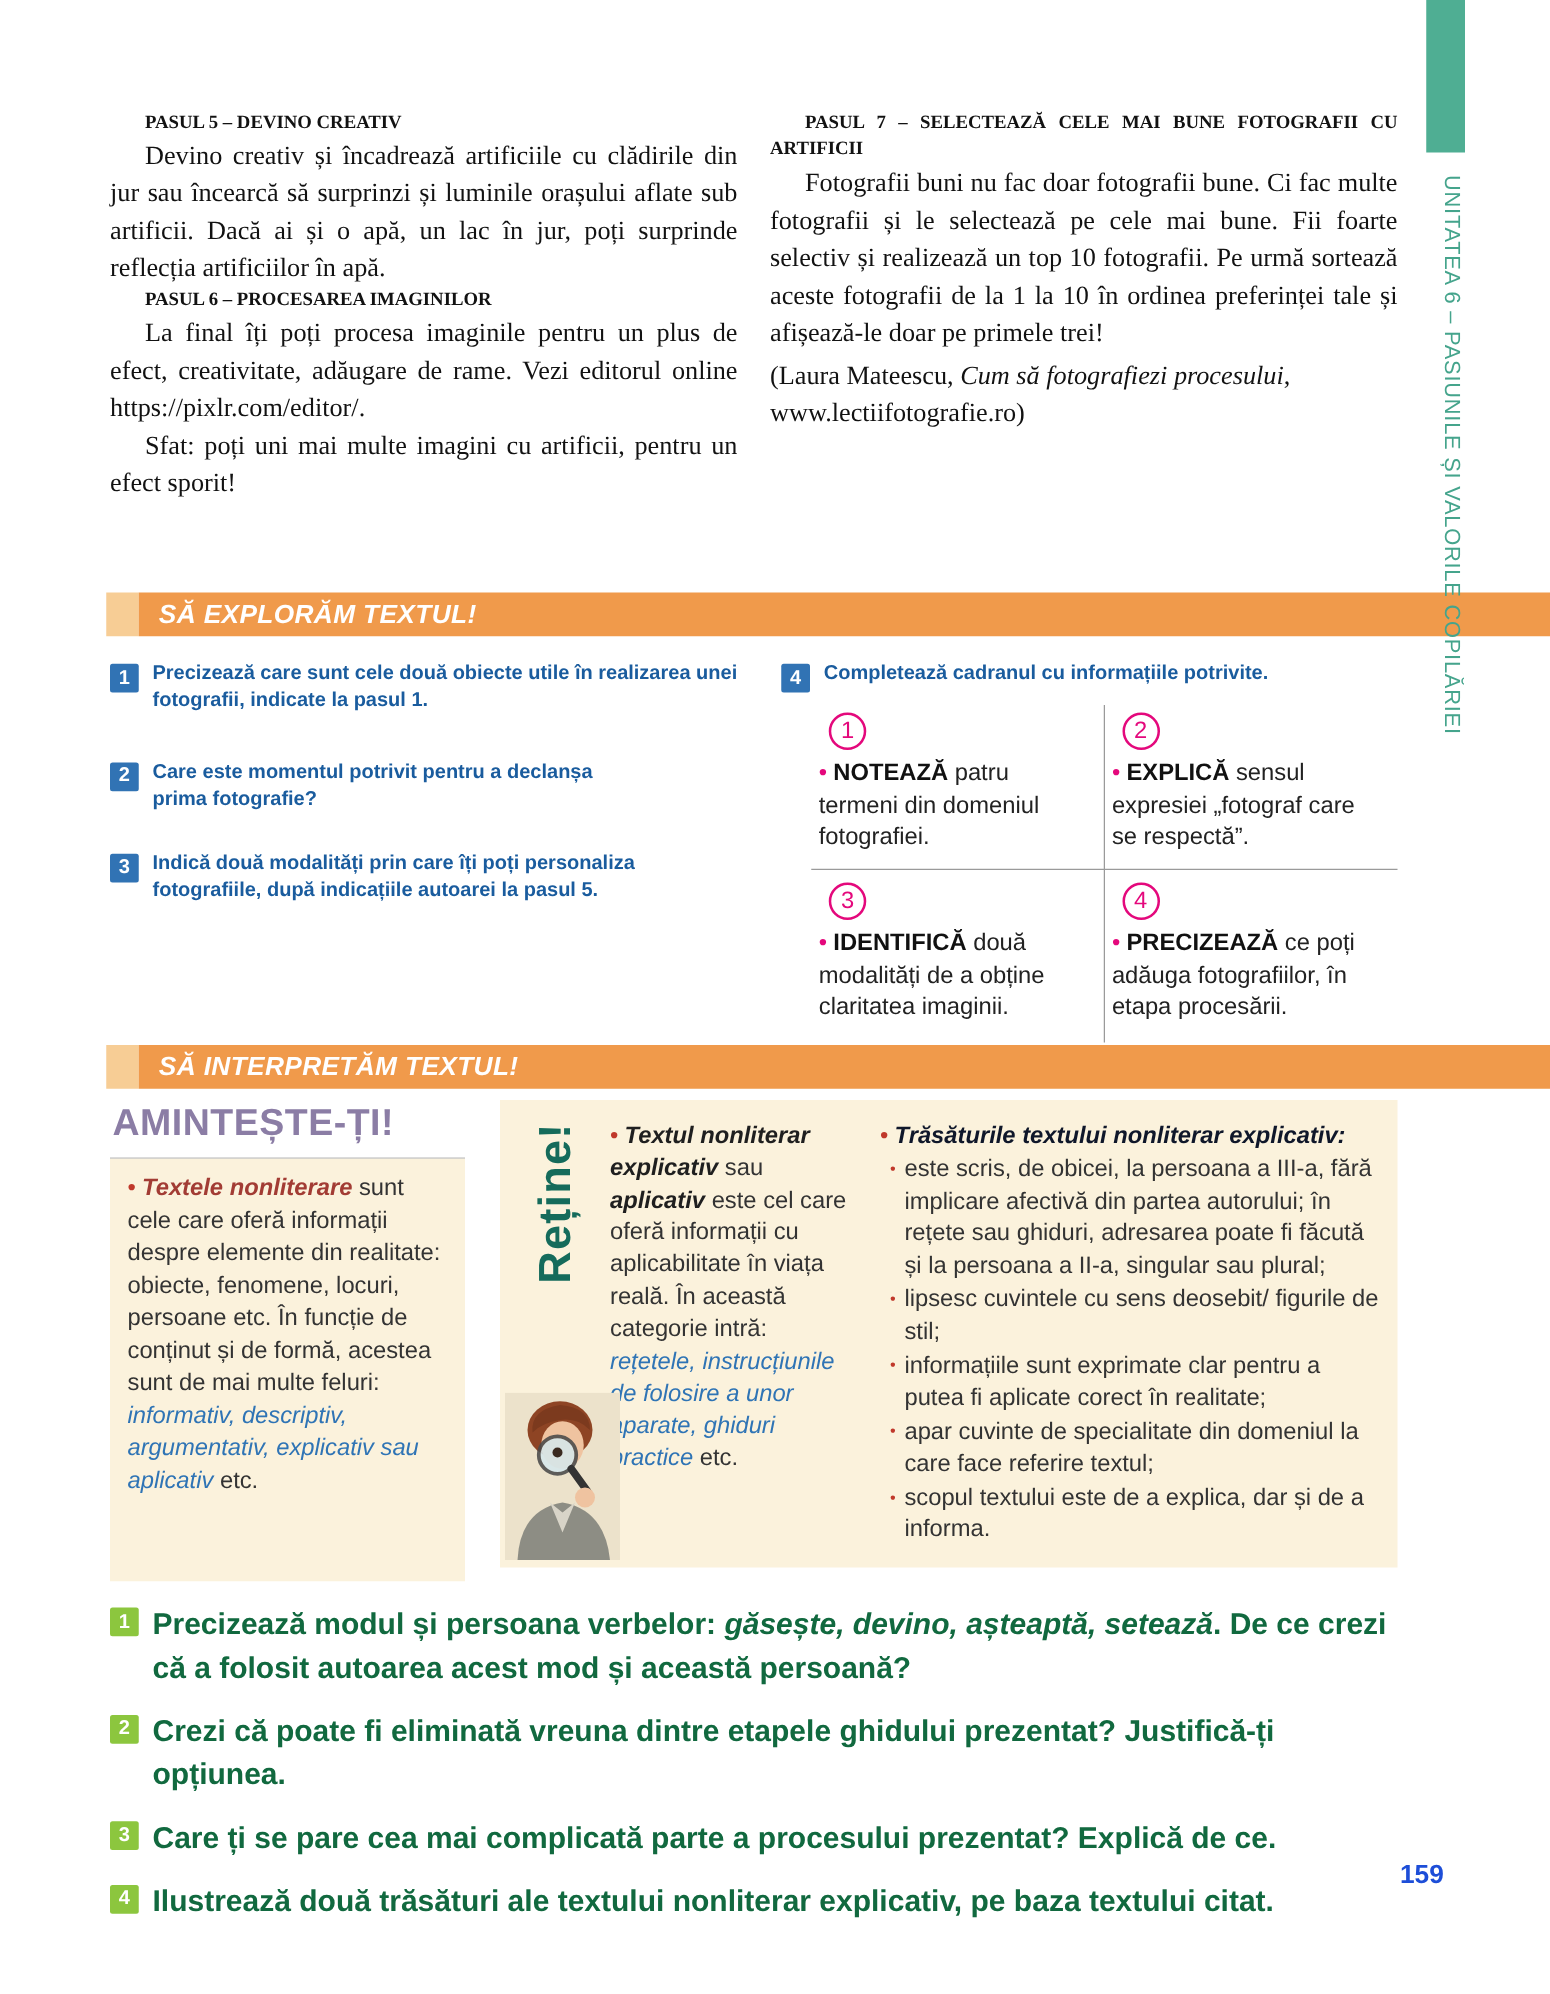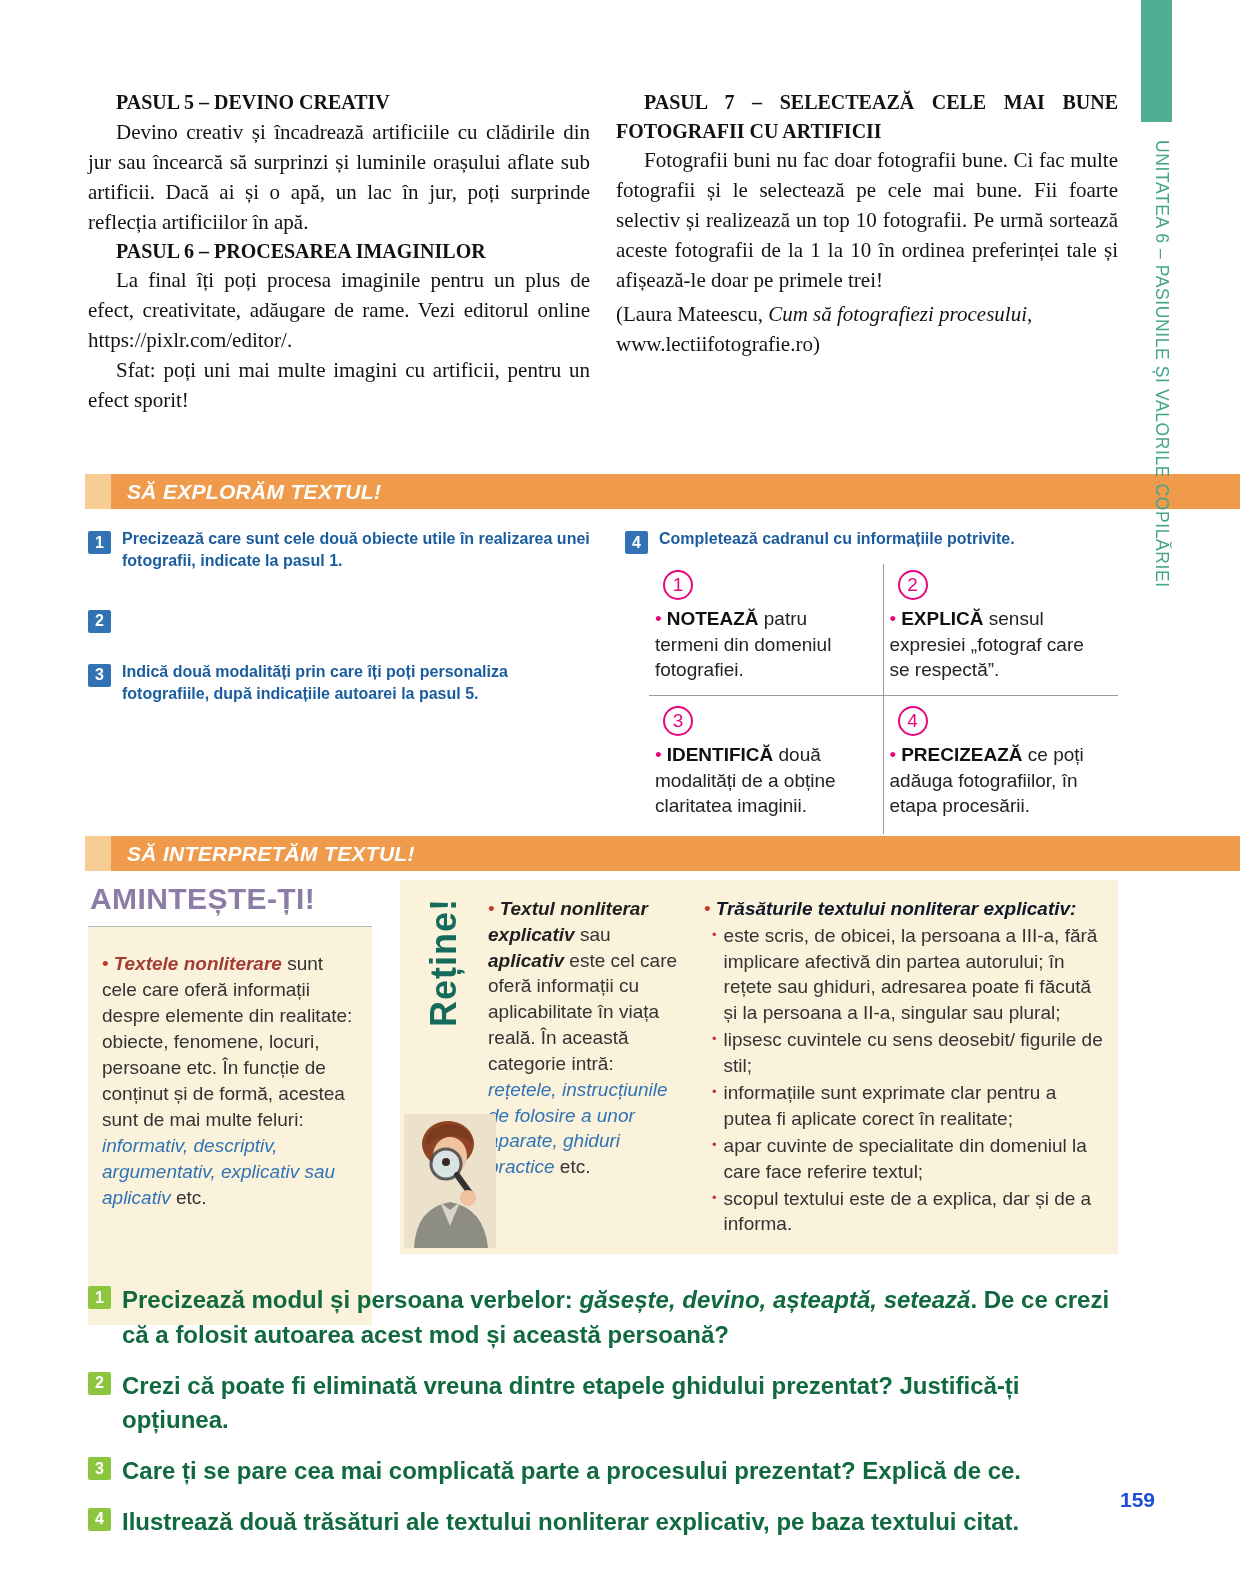--- a/index.html
+++ b/index.html
@@ -10,21 +10,21 @@
     font-family:"Liberation Sans", sans-serif; color:#222;
   }
 
   
   .reading {
     position:absolute; left:88px; top:88px; width:1030px;
     display:flex; gap:26px;
     font-family:"Liberation Serif", serif; font-size:21px; line-height:1.43; color:#121212;
   }
   .reading .col { flex:1; min-width:0; }
-  .reading h3 { font-size:20px; font-weight:bold; text-align:justify; text-indent:28px; }
+  .reading h3 { font-size:15px; font-weight:bold; text-align:justify; text-indent:28px; }
   .reading p  { text-align:justify; text-indent:28px; }
   .attribution { text-align:right; text-indent:0 !important; margin-top:4px; }
   .attribution .ital { font-style:italic; }
 
   
   .banner { position:absolute; left:85px; width:1164px; height:35px; display:flex;font-style:italic; }
   .banner .tab { width:26px; background:#F7CD95; }
   .banner .bar {
     flex:1; background:#F09A4B; color:#fff; font-weight:bold; font-size:21px;
     display:flex; align-items:center; padding-left:16px; letter-spacing:.3px;
@@ -62,21 +62,21 @@
   .quad b { color:#111; }
 
   
   .interpret { position:absolute; left:88px; top:880px; width:1030px; display:flex; gap:28px; align-items:flex-start; }
   .remember { width:284px; }
   .remember h2 {
     font-size:30px; color:#8B7DA5; font-weight:bold; letter-spacing:.4px;
     padding:2px 0 10px 2px; border-bottom:1px solid #b8b8b8;
   }
   .remember-box {
-    background:#FBF2DC; height:398px; padding:24px 14px 14px 14px;
+    background:#FBF2DC; height:338px; padding:11px 14px 14px 14px;
     font-size:19px; line-height:1.37; color:#333;
   }
   .rb { color:#C0392B; margin-right:5px; }
   .lead-maroon { color:#A23C34; font-weight:bold; font-style:italic; }
   .blue-italic { color:#2F74B5; font-style:italic; }
 
   .retine { flex:1; background:#FBF2DC; position:relative; height:374px; display:flex; padding:16px 12px 12px 0; }
   .retine-label { width:88px; display:flex; justify-content:center; align-items:flex-start; }
   .retine-label span {
     display:block; writing-mode:vertical-rl; transform:rotate(180deg);
@@ -141,20 +141,21 @@
   </div>
 
   <section class="explore">
     <div class="qcol">
       <div class="q mb1">
         <div class="qnum">1</div>
         <div class="qtext">Precizează care sunt cele două obiecte utile în realizarea unei fotografii, indicate la pasul 1.</div>
       </div>
       <div class="q mb2">
         <div class="qnum">2</div>
+        <div class="qtext" style="max-width:370px;">Care este momentul potrivit pentru a declanșa prima fotografie?</div>
       </div>
       <div class="q">
         <div class="qnum">3</div>
         <div class="qtext" style="max-width:400px;">Indică două modalități prin care îți poți personaliza fotografiile, după indicațiile autoarei la pasul 5.</div>
       </div>
     </div>
     <div class="gcol">
       <div class="q">
         <div class="qnum">4</div>
         <div class="qtext">Completează cadranul cu informațiile potrivite.</div>

